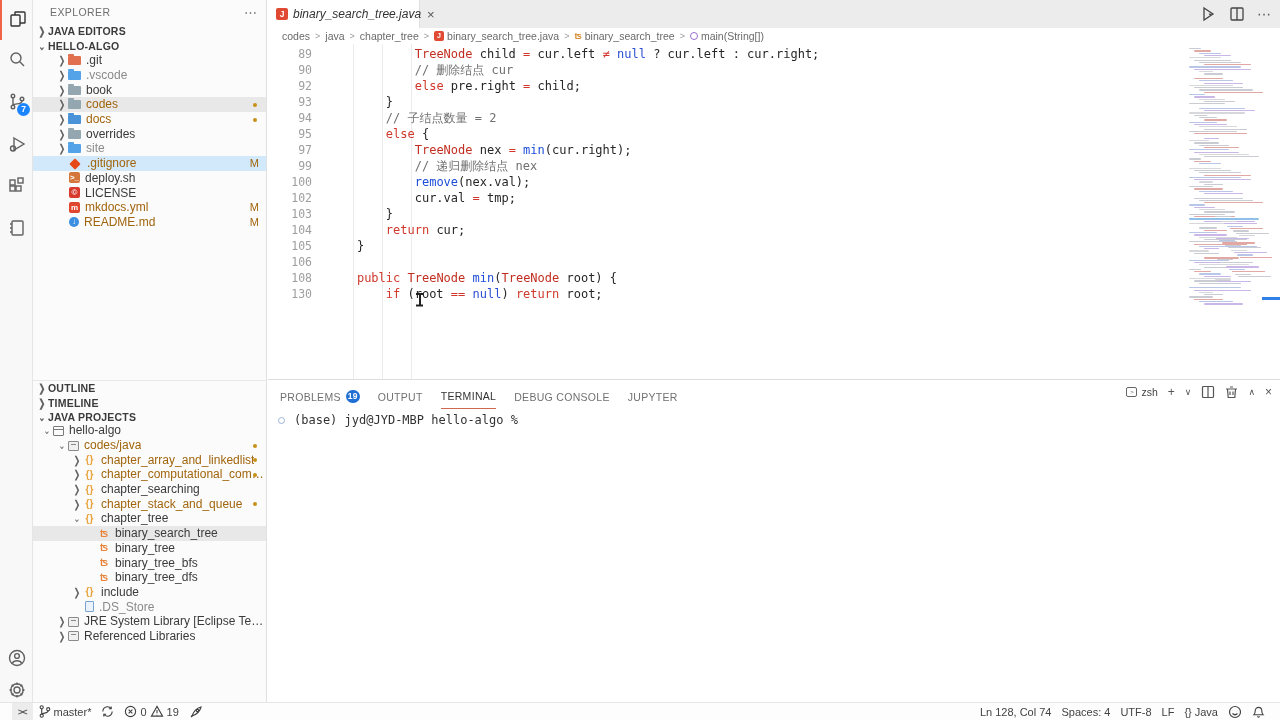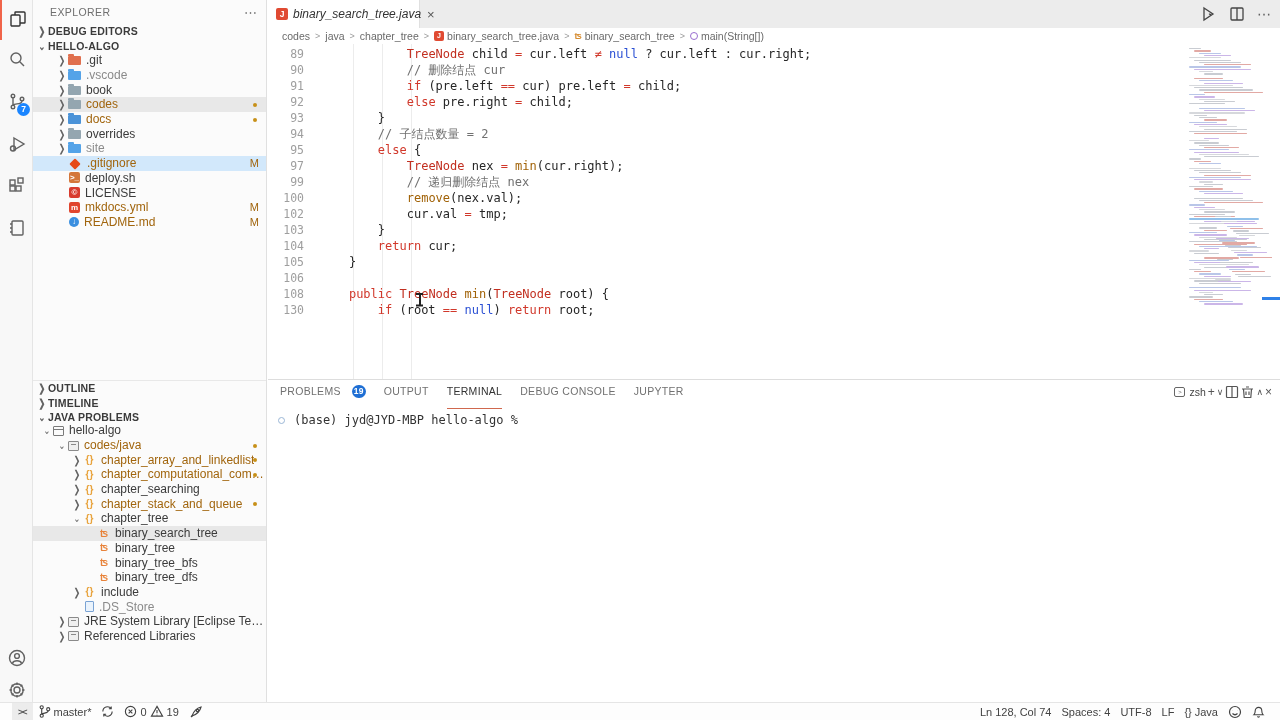--- a/index.html
+++ b/index.html
@@ -78,52 +78,52 @@
     display:flex; align-items:center; font-size:10.5px; color:#6a6a6a; padding-left:14px; }
   #breadcrumb .bc-sep { margin:0 5px; color:#9a9a9a; font-size:9px; }
   #breadcrumb .bc-ic { display:inline-block; margin-right:3px; }
   .bc-java { width:10px; height:10px; border-radius:2px; background:#e04a32; color:#fff;
     font-size:7px; font-weight:bold; text-align:center; line-height:10px; }
   .bc-class { color:#d78d32; font-weight:bold; font-size:9px; }
   .bc-method { display:inline-block; width:8px; height:8px; border:1.5px solid #9a6ed0; border-radius:50%; }
 
   #editor { position:absolute; left:268px; top:44px; right:95px; height:335px; background:#fff;
     overflow:hidden; font-family:"DejaVu Sans Mono", monospace; font-size:12px; }
-  #code-scroll { position:absolute; left:8px; top:-14px; right:0; }
+  #code-scroll { position:absolute; left:16px; top:-14px; right:0; }
   .cline { height:16px; line-height:16px; white-space:pre; display:flex; }
   .cline .ln { width:44px; flex:none; text-align:right; padding-right:16px; color:#9e9e9e;
     font-size:11.5px; }
   .cline .ct { flex:1; }
   .tk-k { color:#d1382b; } .tk-t { color:#c22f20; } .tk-o { color:#d1382b; }
-  .tk-f { color:#a16207; } .tk-n { color:#2b50d4; } .tk-c { color:#707070; } .tk-p { color:#262626; }
+  .tk-f { color:#1d4ed8; } .tk-n { color:#2b50d4; } .tk-c { color:#707070; } .tk-p { color:#262626; }
   .iguide { position:absolute; top:0; bottom:0; width:1px; background:#ececec; }
 
   #minimap { position:absolute; top:44px; right:8px; width:87px; height:335px; background:#fff;
     cursor:pointer; }
   .mm-line { position:absolute; height:1.3px; border-radius:1px; }
   #overview-ruler { position:absolute; top:44px; right:0; width:8px; height:335px; background:#fff; }
   #cursor-ruler-mark { position:absolute; right:0; top:297px; width:18px; height:3px; background:#2f81e8; }
 
   
   #mouse-cursor { position:absolute; left:415px; top:293px; width:9px; height:13px; }
   #mouse-cursor::before { content:""; position:absolute; left:4px; top:0; bottom:0; width:1.5px; background:#222; }
   #mouse-cursor::after { content:""; position:absolute; left:1px; right:1px; top:0; height:1.5px; background:#222;
     box-shadow:0 11.5px #222; }
 
   
   #panel { position:absolute; left:268px; top:379px; right:0; height:323px; background:#fff;
     border-top:1px solid #ddd; }
   #panel-tabs { position:absolute; left:12px; top:0; height:24px; display:flex; align-items:center; gap:18px; }
   .ptab { font-size:10.5px; color:#717171; letter-spacing:.3px; cursor:pointer; height:24px;
-    display:flex; align-items:flex-start; gap:11px;margin-top:9px; }
+    display:flex; align-items:center; gap:5px;margin-top:9px; }
   .ptab.active { color:#333; border-bottom:1px solid #d0684e; }
   .pbadge { background:#1f6fd4; color:#fff; border-radius:8px; font-size:8.5px; min-width:14px;
     height:13px; line-height:13px; text-align:center; font-weight:bold; }
   #panel-controls { position:absolute; right:8px; top:0; height:24px; display:flex;
-    align-items:center; gap:2px; color:#555; }
+    align-items:center; gap:10px; color:#555; }
   #panel-controls svg { stroke:#555; fill:none; stroke-width:1.2; cursor:pointer; }
   #shell-chip { display:flex; align-items:center; gap:4px; font-size:10.5px; color:#444; cursor:pointer; }
   .term-ic { width:11px; height:10px; border:1px solid #666; border-radius:2px; font-size:6px;
     line-height:9px; text-align:center; color:#666; }
   .pc-glyph { font-size:12px; cursor:pointer; color:#555; }
   #terminal-line { position:absolute; left:26px; top:33px; font-family:"DejaVu Sans Mono", monospace;
     font-size:12px; color:#333; }
   #term-decor { position:absolute; left:10px; top:37px; width:7px; height:7px; border:1px solid #9ab6d6;
     border-radius:50%; }
 
@@ -197,21 +197,21 @@
   </div>
 </div>
 
 <div id="sidebar">
   <div id="sidebar-title-row">
     <span id="sidebar-title">EXPLORER</span>
     <span class="more-dots">⋯</span>
   </div>
   <div class="section-header" style="position:absolute; top:23px; left:0; right:0;">
     <span class="chev">❯</span>
-    <span>DEBUG EDITORS</span>
+    <span>JAVA EDITORS</span>
   </div>
   <div class="section-header" style="position:absolute; top:38px; left:0; right:0;">
     <span class="chev">⌄</span>
     <span>HELLO-ALGO</span>
   </div>
   <div id="explorer-tree" class="tree" style="top:53px;">
       <div class="trow" style="padding-left: 23px;">
         <span class="chev">❯</span>
         <span class="ficon folder" style="background: rgb(224, 112, 79);"></span>
         <span class="lbl">.git</span>
@@ -281,21 +281,21 @@
   <div class="section-header" style="position:absolute; top:380px; left:0; right:0; border-top:1px solid #e8e8e8;">
     <span class="chev">❯</span>
     <span>OUTLINE</span>
   </div>
   <div class="section-header" style="position:absolute; top:395px; left:0; right:0;">
     <span class="chev">❯</span>
     <span>TIMELINE</span>
   </div>
   <div class="section-header" style="position:absolute; top:409px; left:0; right:0;">
     <span class="chev">⌄</span>
-    <span>JAVA PROBLEMS</span>
+    <span>JAVA PROJECTS</span>
   </div>
   <div id="java-tree" class="tree" style="top:423px;">
       <div class="trow" style="padding-left: 8px;">
         <span class="chev">⌄</span>
         <span class="ficon proj"></span>
         <span class="lbl">hello-algo</span>
       </div>
       <div class="trow" style="padding-left: 23px;">
         <span class="chev">⌄</span>
         <span class="ficon libo"></span>
@@ -410,21 +410,20 @@
 </div>
 
 <div id="editor">
   <div class="iguide" style="left:85px"></div>
   <div class="iguide" style="left:114px"></div>
   <div class="iguide" style="left:143px"></div>
   <div id="code-scroll">
       <div class="cline"><span class="ln">88</span><span class="ct"><span class="tk-c">            // 当子结点数量 = 0 / 1 时, child = null / 该子结点</span></span></div>
       <div class="cline"><span class="ln">89</span><span class="ct"><span class="tk-p">            </span><span class="tk-t">TreeNode</span><span class="tk-p"> child </span><span class="tk-o">=</span><span class="tk-p"> cur.left </span><span class="tk-o">≠</span><span class="tk-p"> </span><span class="tk-n">null</span><span class="tk-p"> ? cur.left : cur.right;</span></span></div>
       <div class="cline"><span class="ln">90</span><span class="ct"><span class="tk-c">            // 删除结点 cur</span></span></div>
-      <div class="cline"><span class="ln">91</span><span class="ct"><span class="tk-p">            </span><span class="tk-k">if</span><span class="tk-p"> (pre.left </span><span class="tk-o">==</span><span class="tk-p"> cur) pre.left </span><span class="tk-o">=</span><span class="tk-p"> child;</span></span></div>
       <div class="cline"><span class="ln">92</span><span class="ct"><span class="tk-p">            </span><span class="tk-k">else</span><span class="tk-p"> pre.right </span><span class="tk-o">=</span><span class="tk-p"> child;</span></span></div>
       <div class="cline"><span class="ln">93</span><span class="ct"><span class="tk-p">        }</span></span></div>
       <div class="cline"><span class="ln">94</span><span class="ct"><span class="tk-c">        // 子结点数量 = 2</span></span></div>
       <div class="cline"><span class="ln">95</span><span class="ct"><span class="tk-p">        </span><span class="tk-k">else</span><span class="tk-p"> {</span></span></div>
       <div class="cline"><span class="ln">97</span><span class="ct"><span class="tk-p">            </span><span class="tk-t">TreeNode</span><span class="tk-p"> nex </span><span class="tk-o">=</span><span class="tk-p"> </span><span class="tk-f">min</span><span class="tk-p">(cur.right);</span></span></div>
       <div class="cline"><span class="ln">99</span><span class="ct"><span class="tk-c">            // 递归删除结点 nex</span></span></div>
       <div class="cline"><span class="ln">100</span><span class="ct"><span class="tk-p">            </span><span class="tk-f">remove</span><span class="tk-p">(nex.val);</span></span></div>
       <div class="cline"><span class="ln">102</span><span class="ct"><span class="tk-p">            cur.val </span><span class="tk-o">=</span><span class="tk-p"> tmp;</span></span></div>
       <div class="cline"><span class="ln">103</span><span class="ct"><span class="tk-p">        }</span></span></div>
       <div class="cline"><span class="ln">104</span><span class="ct"><span class="tk-p">        </span><span class="tk-k">return</span><span class="tk-p"> cur;</span></span></div>

